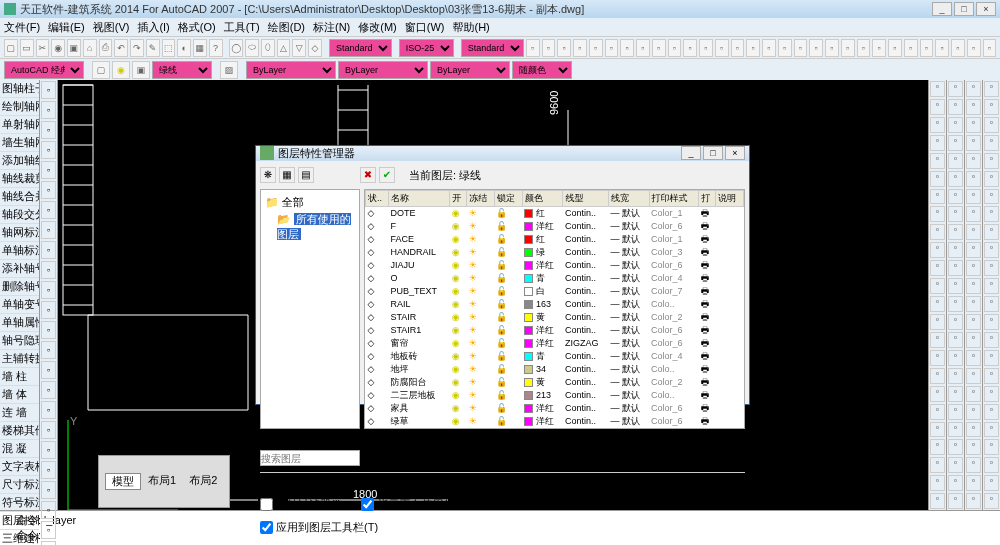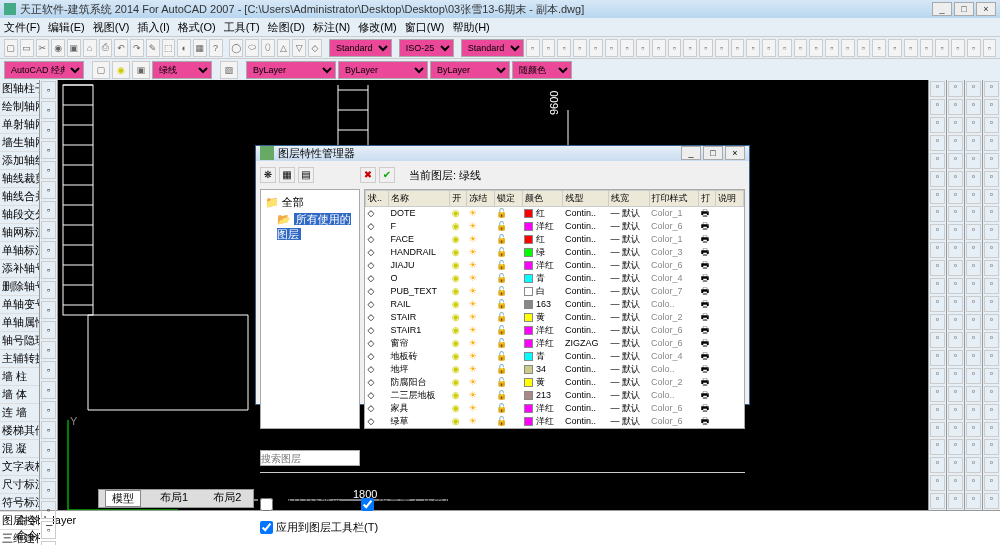--- a/index.html
+++ b/index.html
@@ -242,21 +242,21 @@
       </g>
       <g stroke="#0f0" stroke-width="1">
         <line x1="10" y1="340" x2="10" y2="430"></line>
         <line x1="10" y1="430" x2="120" y2="430"></line>
       </g>
       <text x="500" y="35" fill="#fff" font-size="11" transform="rotate(-90 500 35)">9600</text>
       <text x="105" y="418" fill="#fff" font-size="11">4800</text>
       <text x="295" y="418" fill="#fff" font-size="11">1800</text>
       <text x="12" y="345" fill="#888" font-size="10">Y</text>
     </svg>
-    <div style="position:absolute;bottom:2px;left:40px;background:#ddd;border:1px solid #999;padding:0 6px;font-size:9px;display:flex;gap:13px">
+    <div style="position:absolute;bottom:2px;left:40px;background:#ddd;border:1px solid #999;padding:17px 6px;font-size:9px;display:flex;gap:1px">
       <span style="background:#fff;padding:0 6px;border:1px solid #888">模型</span>
       <span style="padding:0 6px">布局1</span>
       <span style="padding:0 6px">布局2</span>
     </div>
   </div>
 
   <div class="right-panel" id="rp1">
       <div>▫</div>
       <div>▫</div>
       <div>▫</div>

